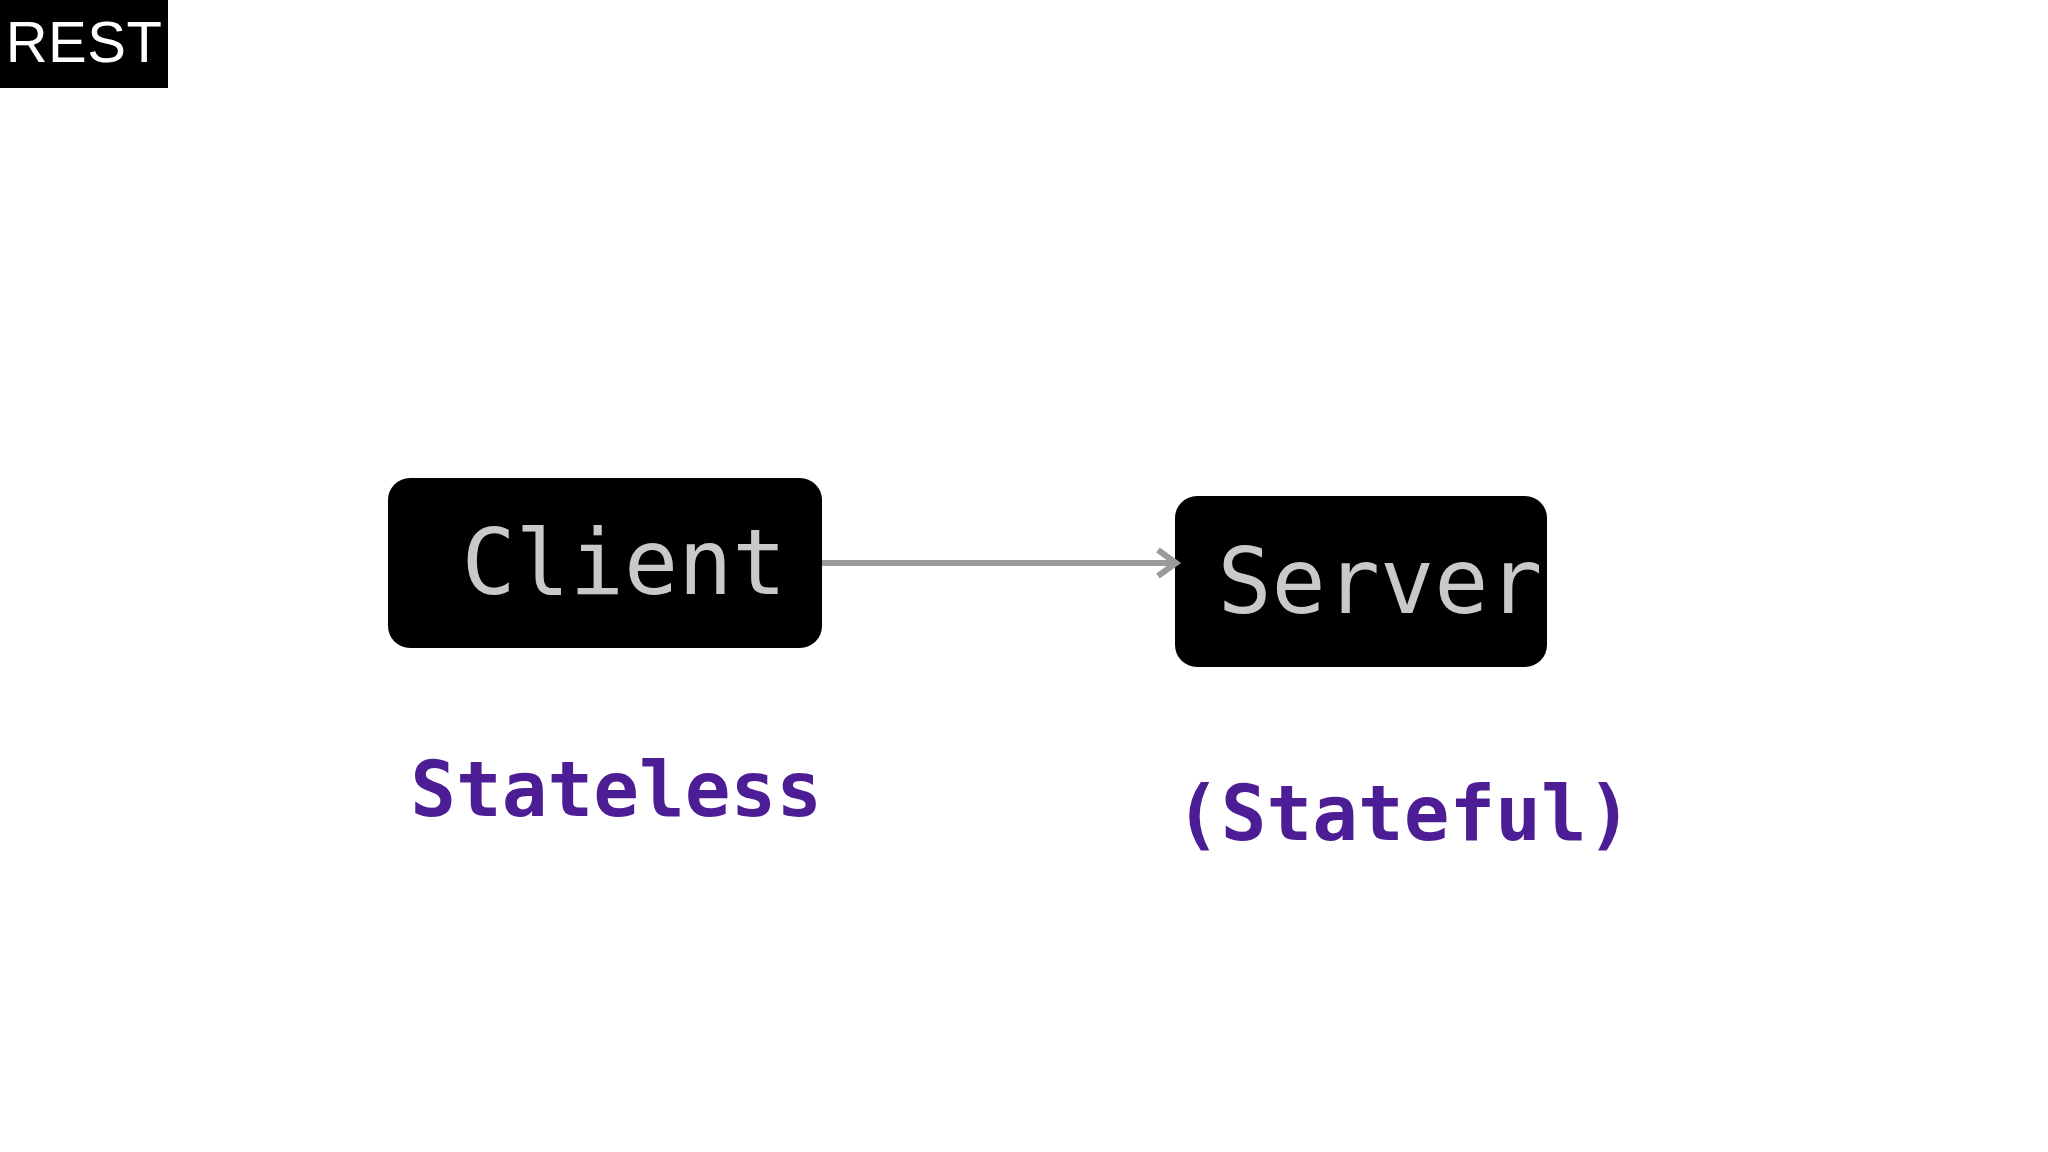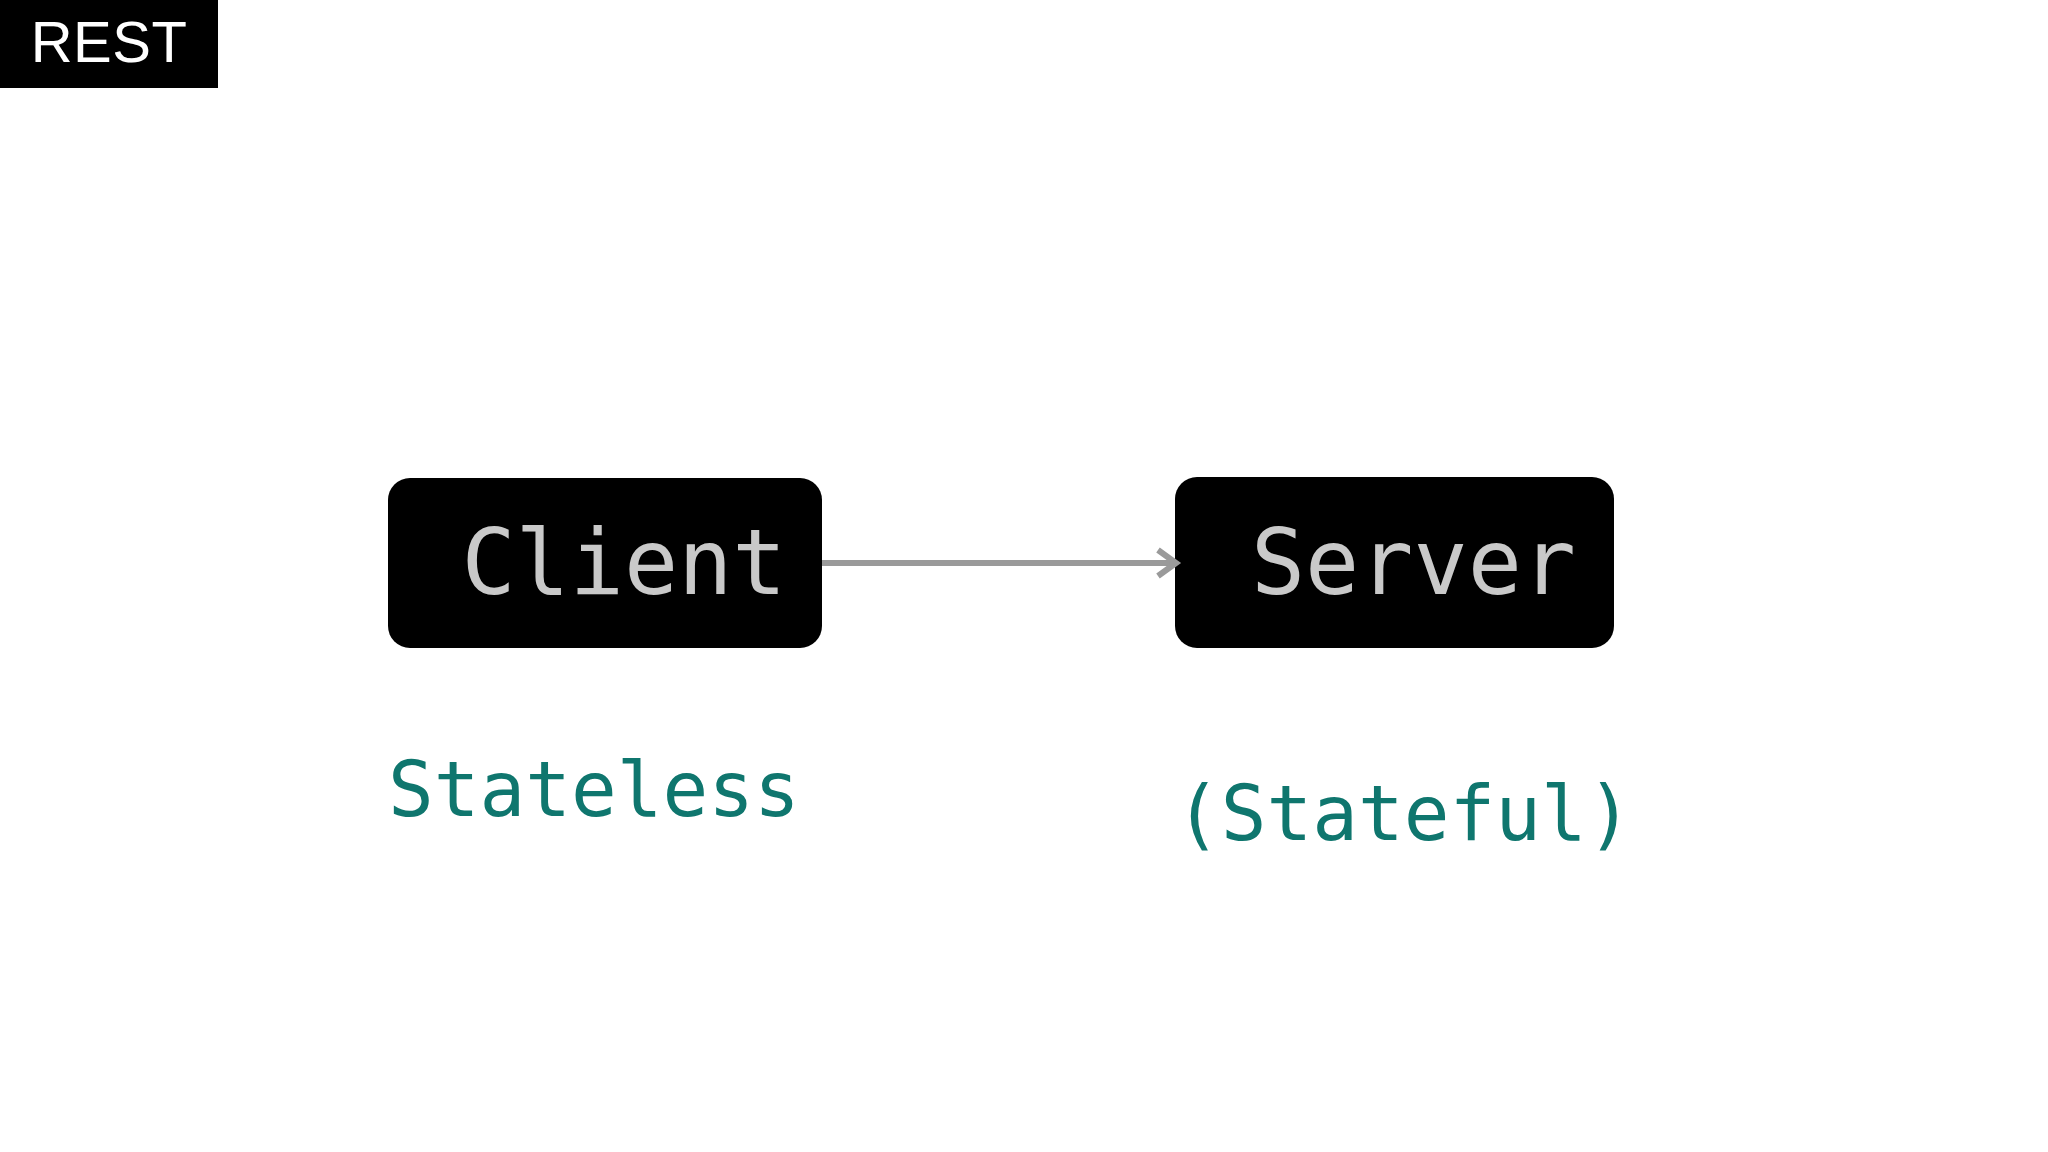--- a/index.html
+++ b/index.html
@@ -21,21 +21,21 @@
     position: absolute;
     inset: 0;
     background: #ffffff;
   }
 
   
   #rest-badge {
     position: absolute;
     left: 0;
     top: 0;
-    width: 218px;
+    width: 168px;
     height: 88px;
     background: #000000;
     display: flex;
     align-items: center;
     justify-content: center;
   }
   #rest-badge .badge-text {
     color: #ffffff;
     font-family: "Liberation Sans", sans-serif;
     font-size: 58px;
@@ -66,45 +66,45 @@
   }
 
   #node-client {
     left: 388px;
     top: 478px;
     width: 434px;
     height: 170px;
   }
   #node-server {
     left: 1175px;
-    top: 477px;
-    width: 439px;
+    top: 496px;
+    width: 372px;
     height: 171px;
   }
 
   
   #connector {
     position: absolute;
     left: 810px;
     top: 530px;
     width: 390px;
     height: 70px;
     overflow: visible;
   }
 
   
   .caption {
     position: absolute;
-    color: #0f766e;
+    color: #4c1d95;
     font-family: "DejaVu Sans Mono", "Liberation Mono", monospace;
     font-size: 76px;
-    font-weight: 400;
+    font-weight: 700;
     line-height: 1;
     white-space: nowrap;
-    text-align: left;
+    text-align: right;
   }
   #caption-client {
     left: 388px;
     top: 752px;
     width: 434px;
   }
   #caption-server {
     left: 1175px;
     top: 776px;
     width: 439px;

